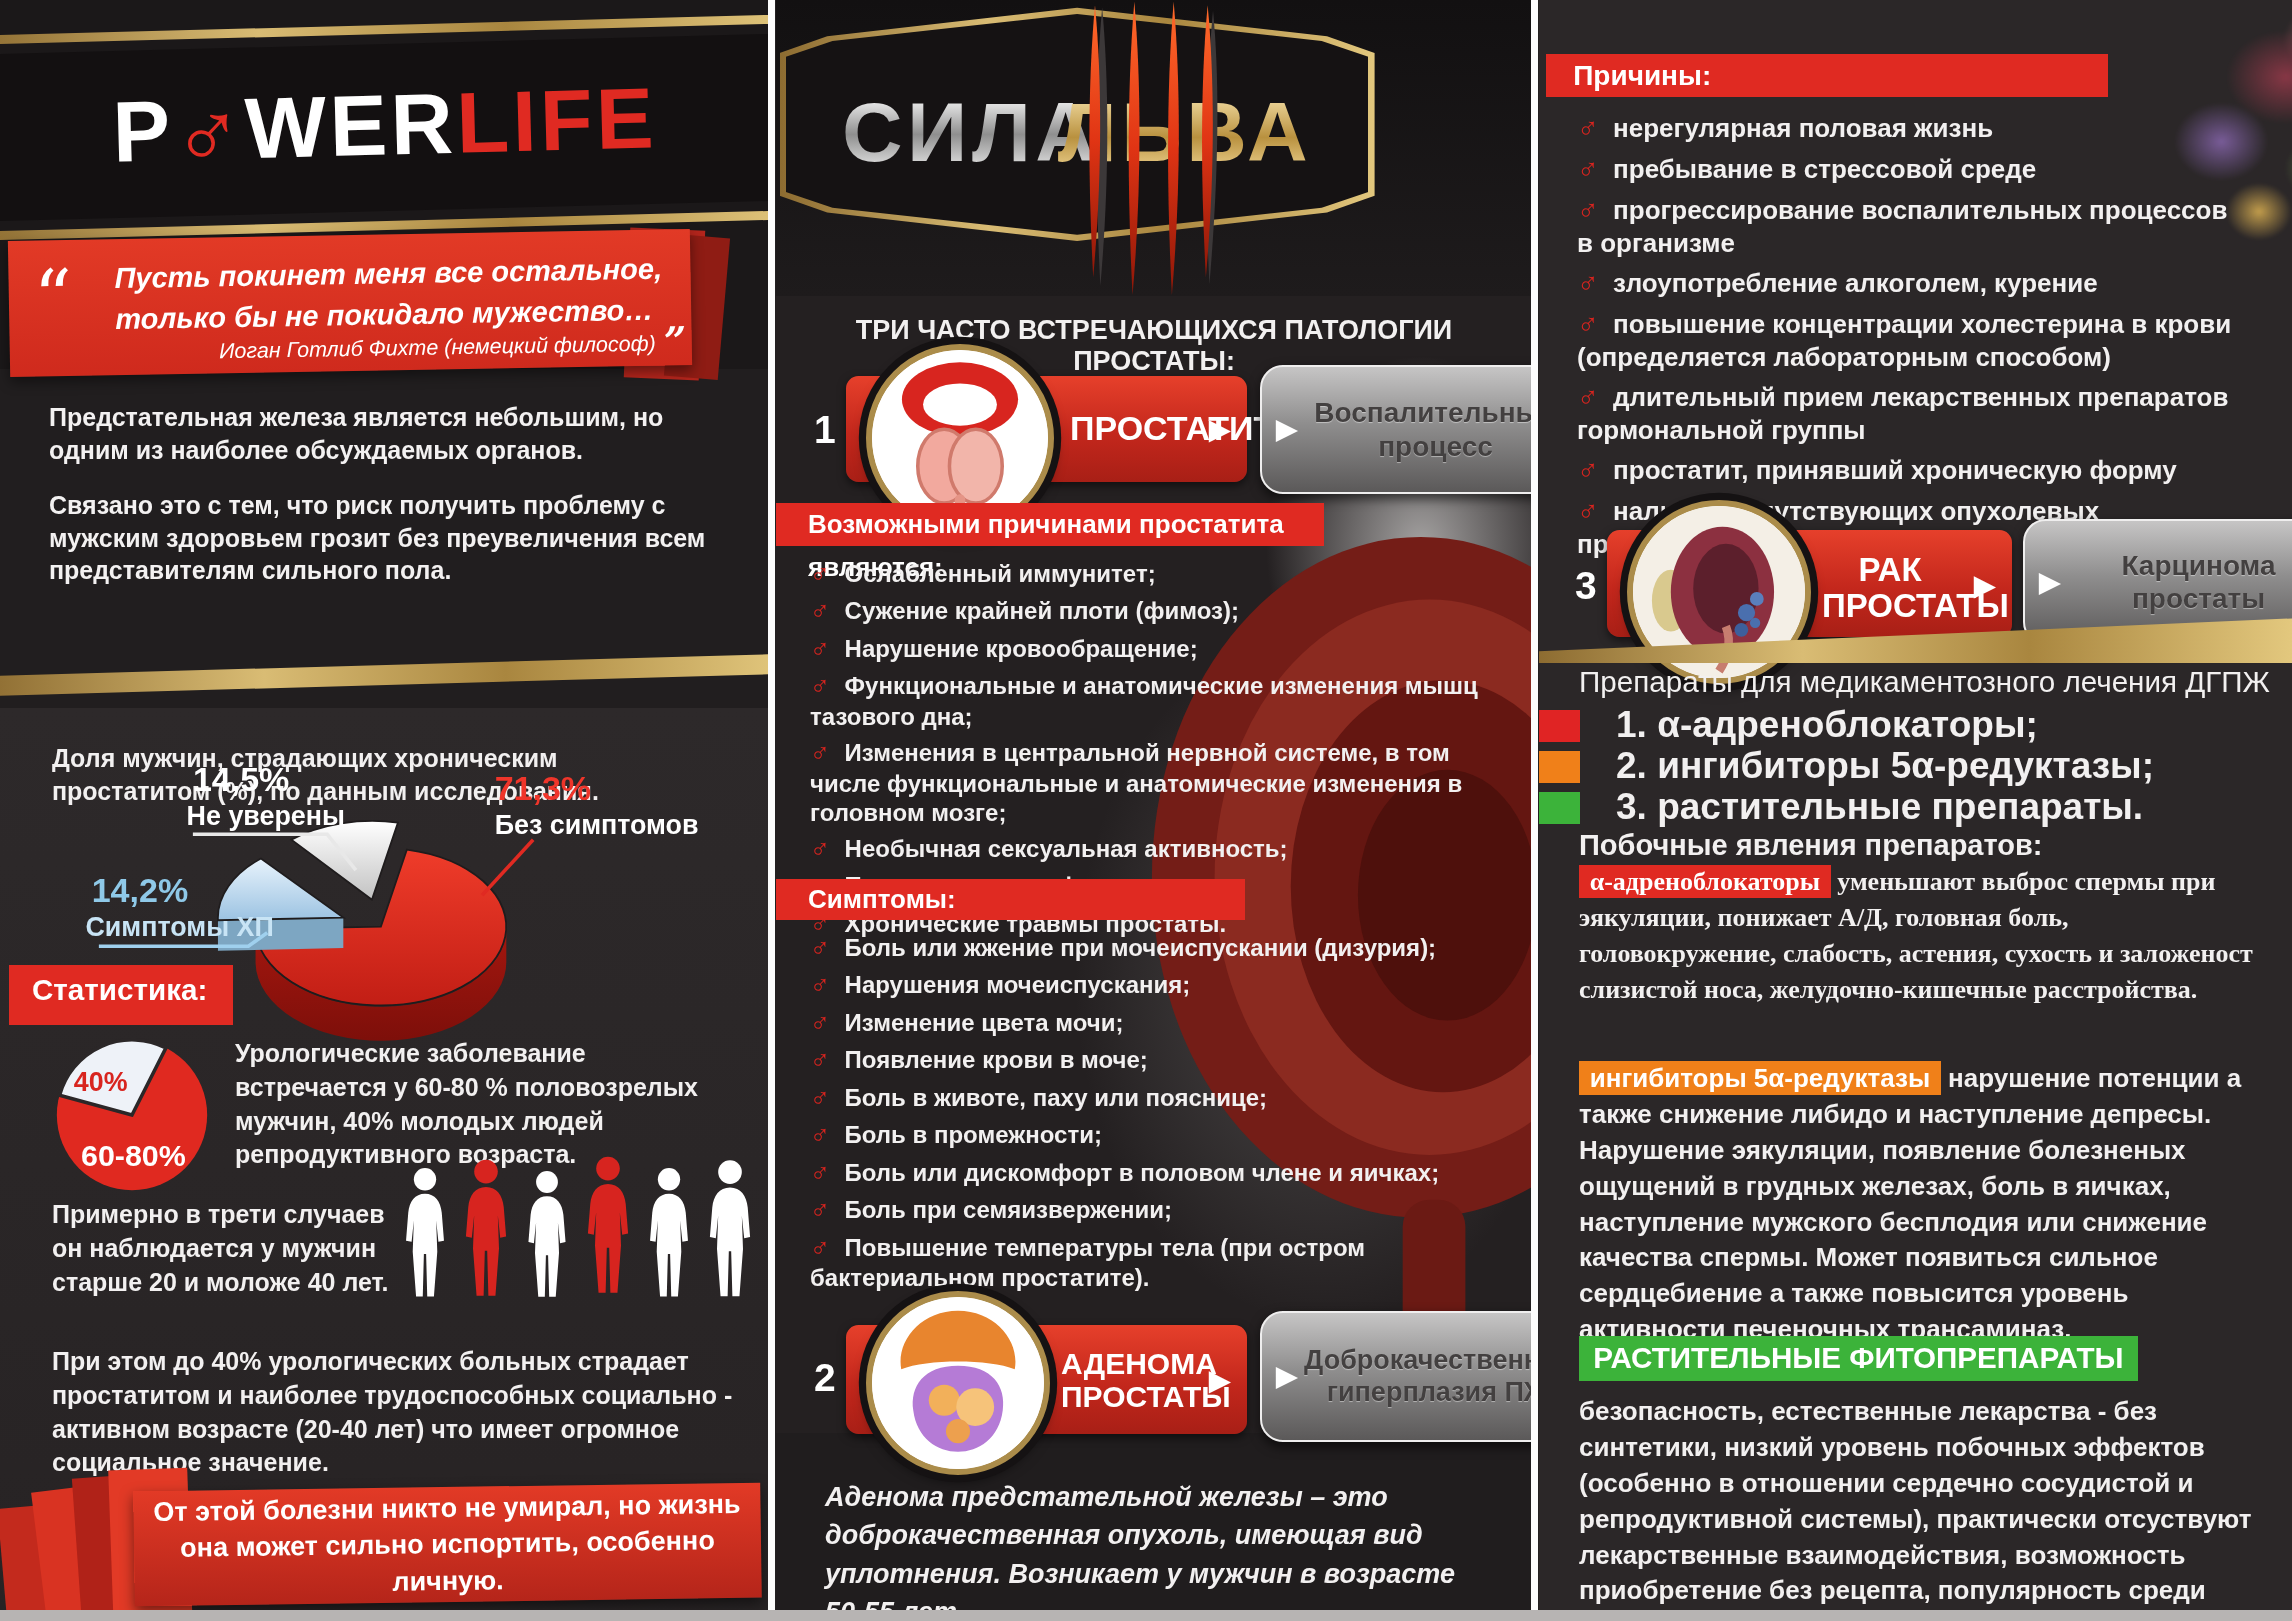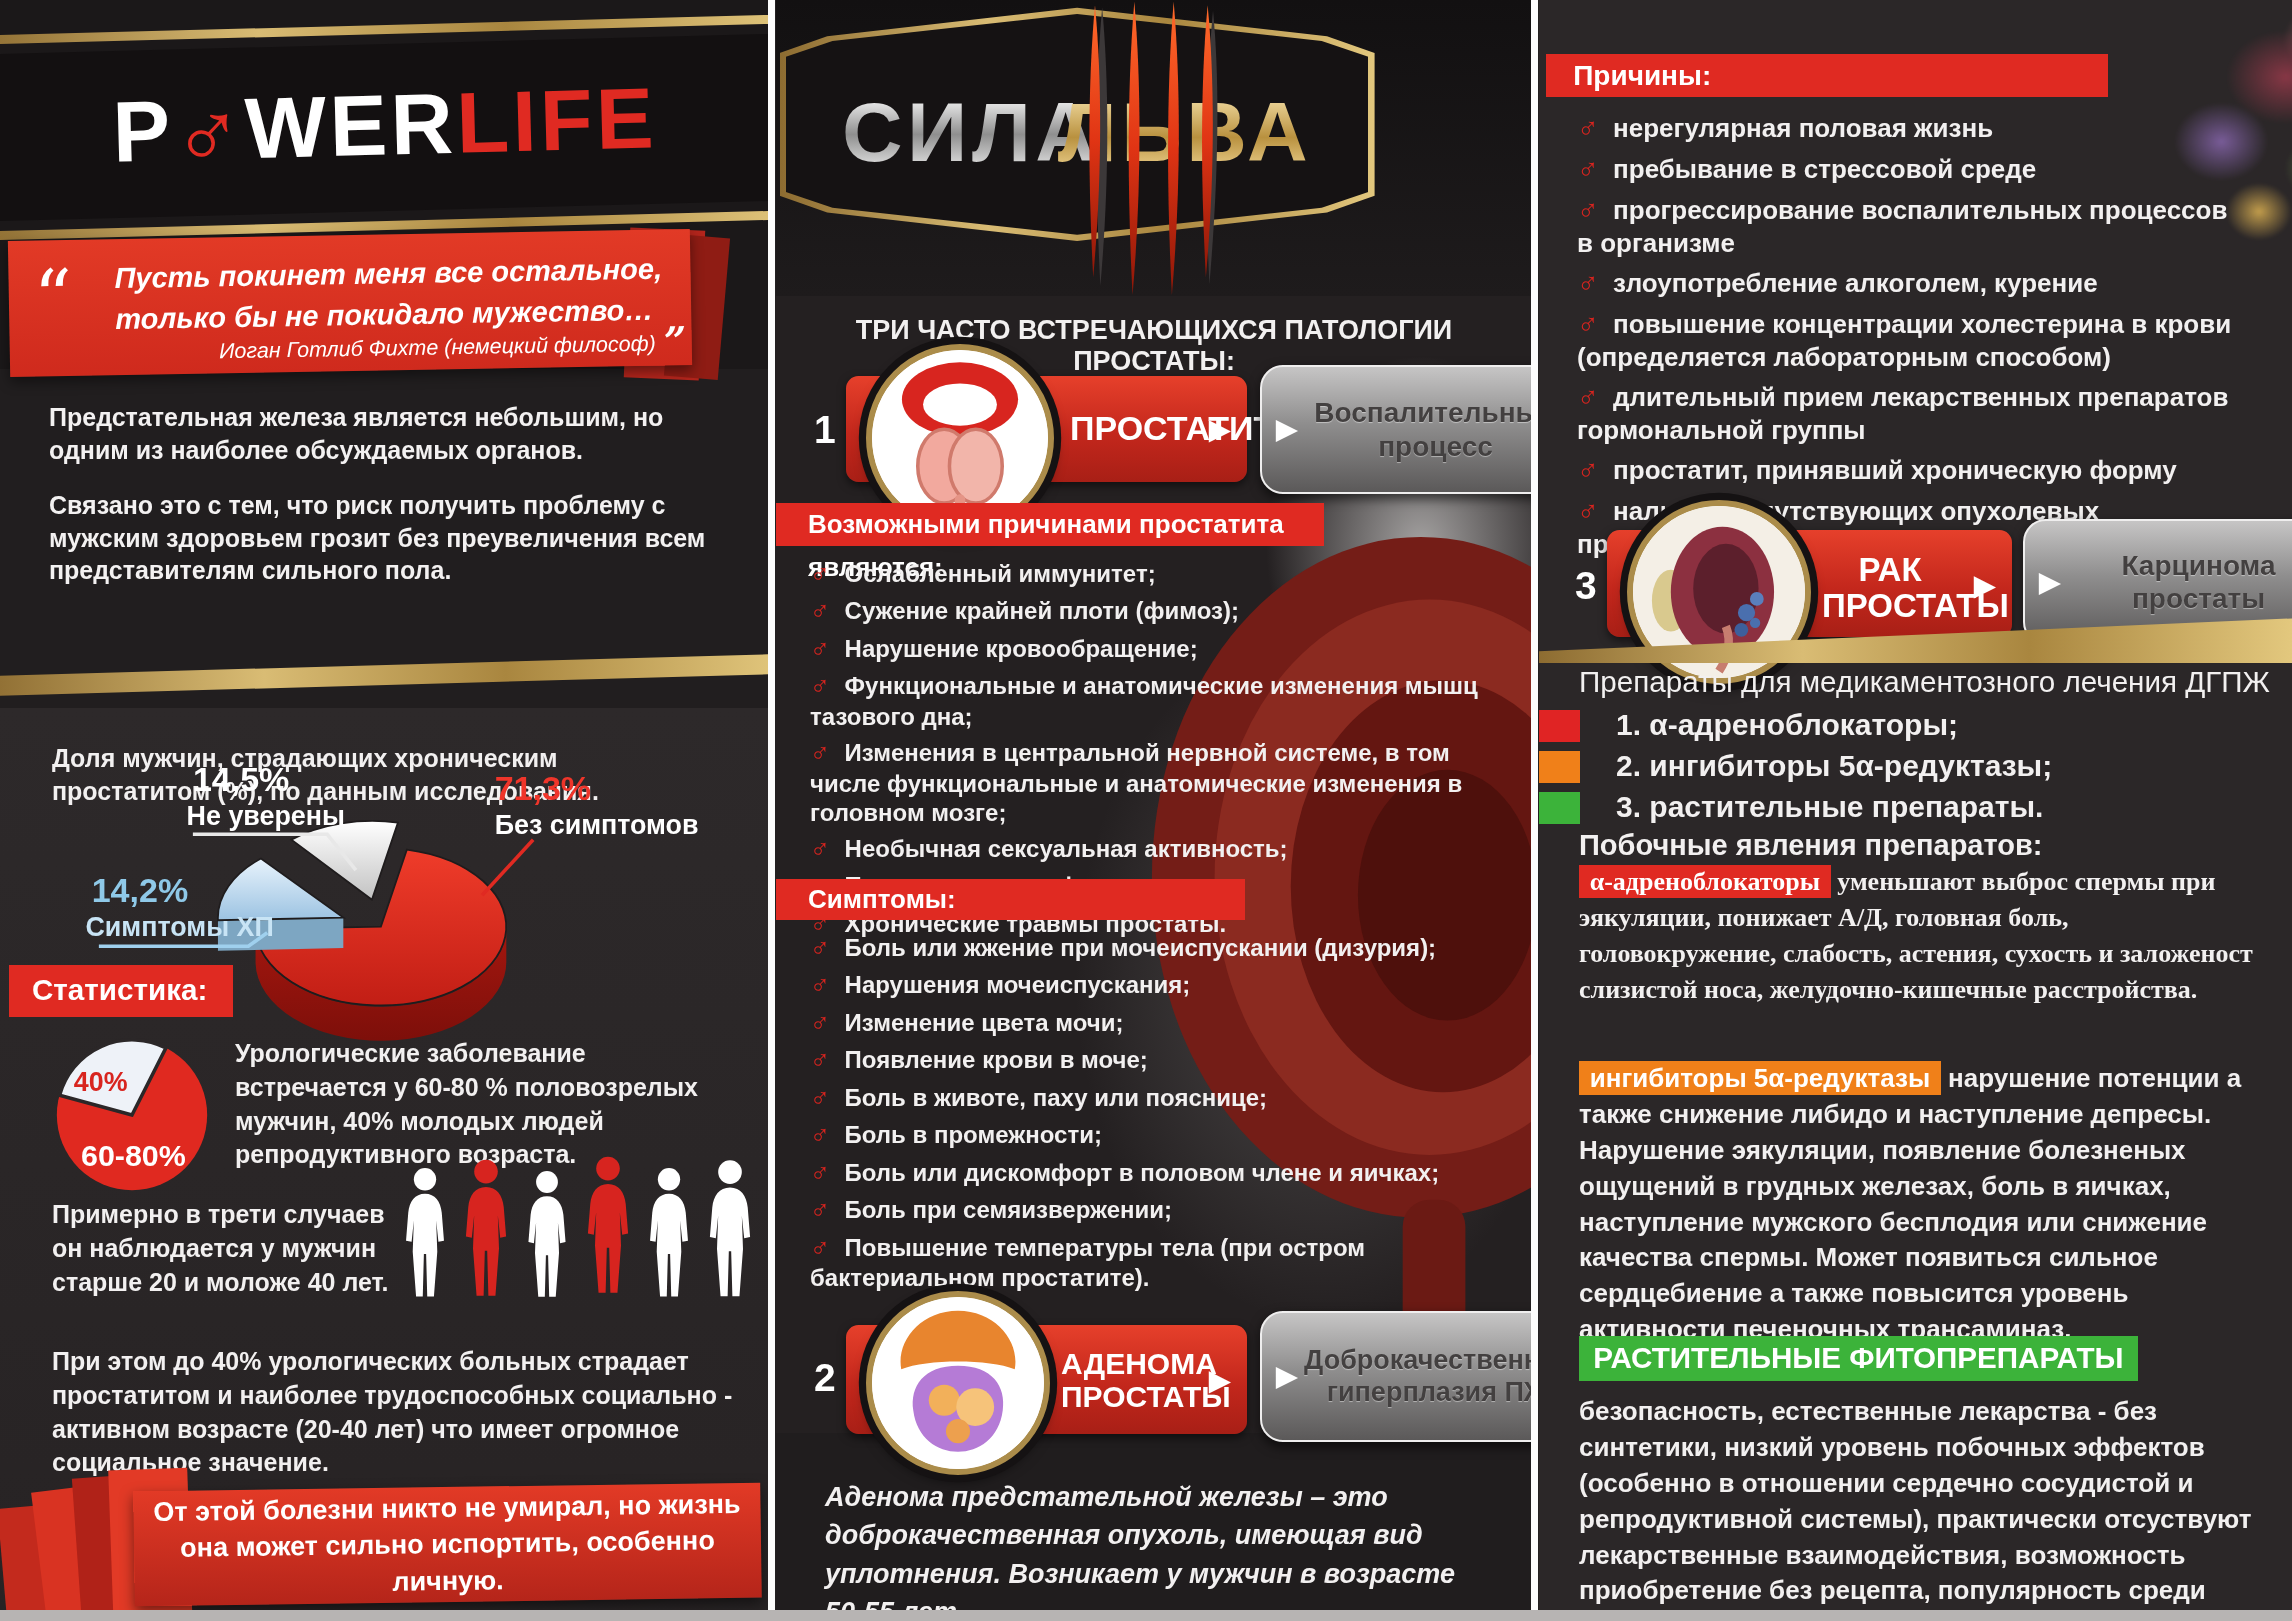--- a/index.html
+++ b/index.html
@@ -48,21 +48,21 @@
   .quote-sheet{z-index:2;}
   .q-open{position:absolute;left:25px;top:12.5px;font-family:"DejaVu Serif",serif;font-size:75px;color:#fff;}
   .q-line{position:absolute;left:106px;color:#fff;font-weight:bold;font-style:italic;font-size:29px;}
   .q-close{font-family:"DejaVu Serif",serif;font-size:39px;vertical-align:-12.5px;margin-left:10.7px;}
   .q-attr{position:absolute;right:36px;bottom:9px;color:#fff;font-style:italic;font-size:21.5px;}
   .intro{left:49px;top:401px;width:667px;font-size:25px;font-weight:600;line-height:1.3;color:#f3f1f1;}
   .intro p{margin:0 0 23px 0;}
   .gold-div{left:-18px;top:665px;width:806px;height:19.7px;transform:rotate(-1.6deg);}
   .pie-title{left:52px;top:742px;width:573px;font-size:25px;font-weight:bold;line-height:1.32;}
   .pie-svg{left:36px;top:734px;}
-  .stats-label{left:9px;top:965px;width:224px;height:52px;font-size:29.6px;line-height:50px;padding-left:23px;box-sizing:border-box;}
+  .stats-label{left:9px;top:965px;width:224px;height:60px;font-size:29.6px;line-height:50px;padding-left:23px;box-sizing:border-box;}
   .small-pie{left:47px;top:1030px;}
   .stat-text{left:235px;top:1037px;width:506px;font-size:25px;font-weight:bold;line-height:1.35;}
   .age-text{left:52px;top:1198px;width:354px;font-size:25px;font-weight:bold;line-height:1.35;}
   .men-row{left:399px;top:1149px;width:367px;height:152px;display:flex;align-items:flex-end;gap:9px;}
   .men-row svg{display:block;}
   .working-text{left:52px;top:1345px;width:685px;font-size:25px;font-weight:bold;line-height:1.35;}
   .banner{left:134px;top:1487px;width:627px;height:115px;transform:rotate(-0.8deg);
           background:linear-gradient(180deg,#e23a26,#b5251a);display:flex;align-items:center;justify-content:center;
           text-align:center;font-size:27px;font-weight:bold;color:#fff;line-height:1.35;z-index:3;
           box-shadow:0 5.4px 12.5px rgba(0,0,0,.5);}
@@ -100,21 +100,21 @@
   .r-bar{left:7.2px;top:54px;width:562px;height:43px;font-size:28px;line-height:43px;padding-left:27px;box-sizing:border-box;z-index:2;}
   .r-list{left:38px;top:109px;width:658px;font-size:26px;font-weight:600;line-height:1.25;z-index:2;}
   .r-list .mars{font-size:29px;}
   .r-gold{left:0;top:616px;width:754px;height:47px;clip-path:polygon(0 75%,100% 5%,100% 100%,0 100%);z-index:2;}
   .drugs-title{left:40px;top:665px;font-size:29.6px;font-weight:normal;z-index:2;}
   .drug-row{left:0;height:34px;z-index:2;}
   .drug-sq{position:absolute;left:0;top:1.8px;width:41px;height:32px;}
   .sq-red{background:#e02424;}
   .sq-orange{background:#f08019;}
   .sq-green{background:#3cb33a;}
-  .drug-label{position:absolute;left:77px;top:0;font-size:30px;font-weight:bold;line-height:34px;white-space:nowrap;}
+  .drug-label{position:absolute;left:77px;top:0;font-size:37px;font-weight:bold;line-height:34px;white-space:nowrap;}
   .side-title{left:40px;top:829px;font-size:29px;font-weight:bold;z-index:2;}
   .r-par{left:40px;width:690px;font-size:26px;font-weight:600;line-height:1.38;z-index:2;}
   .hl{font-weight:bold;padding:1.8px 10.7px;color:#fff;}
   .hl-red{background:#e02a22;}
   .hl-orange{background:#f08019;}
   .phyto-head{left:40px;top:1336px;display:inline-block;background:#3cb33a;color:#fff;
               font-size:29.6px;font-weight:bold;padding:5.4px 14.3px;z-index:2;}
   
   .svgt{font-family:"Liberation Sans",sans-serif;}
 </style>

